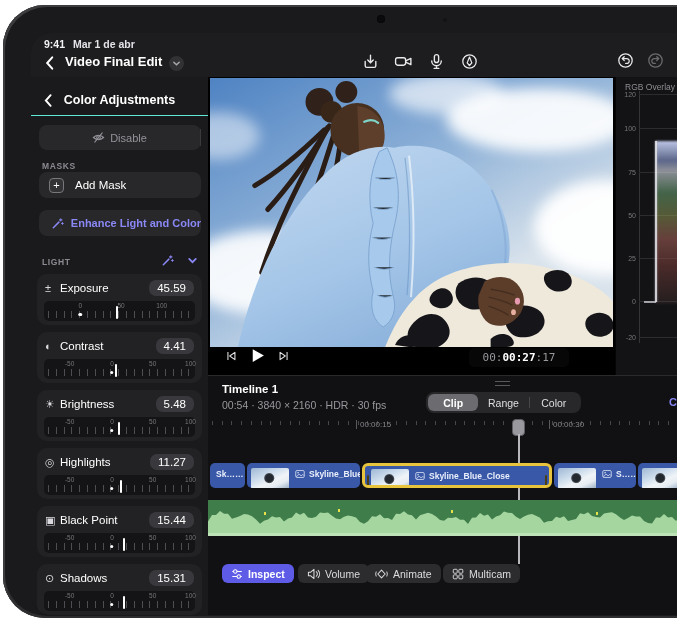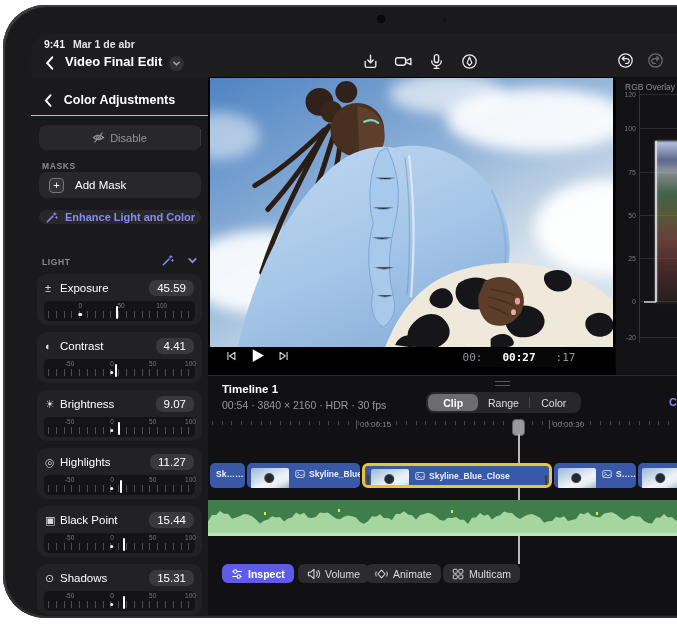--- a/index.html
+++ b/index.html
@@ -40,21 +40,21 @@
   .segbtns { position:absolute; left:8px; top:48px; width:162px; height:25px; background:#28282a; border-radius:8px; display:flex; }
   .segbtn { flex:1; display:flex; align-items:center; justify-content:center; gap:5px; color:#93939a; font-size:11px; }
   .segdiv { width:1px; background:#3a3a3d; margin:4px 0; }
 
   .sect-label { position:absolute; left:11px; font-size:8.5px; letter-spacing:.6px; color:#8b8b91; font-weight:bold; }
   .masks-label { top:84px; }
   .addmask { position:absolute; left:8px; top:95px; width:162px; height:26px; background:#28282a; border-radius:8px; display:flex; align-items:center; }
   .plus-sq { width:15px; height:15px; margin-left:10px; border:1.4px solid #77777c; border-radius:4px; color:#fff; font-size:11px; line-height:12px; text-align:center; background:#333335; }
   .addmask-txt { margin-left:11px; color:#fff; font-size:11.5px; }
 
-  .enhance { position:absolute; left:8px; top:133px; width:162px; height:14px; background:#28282a; border-radius:8px; display:flex; align-items:center; justify-content:center; gap:7px; }
+  .enhance { position:absolute; left:8px; top:133px; width:162px; height:26px; background:#28282a; border-radius:8px; display:flex; align-items:center; justify-content:flex-end; gap:7px; }
   .enhance-txt { color:#8a88f5; font-size:11px; font-weight:bold; }
 
   .lightrow { position:absolute; left:0; top:176px; width:177px; height:16px; }
   .light-icons { position:absolute; right:10px; top:1px; display:flex; gap:13px; align-items:center; }
 
   
   .card { position:absolute; left:6px; width:165px; height:51px; background:#222224; border-radius:10px; }
   .card-head { position:relative; height:23px; padding:5px 8px 0 8px; display:flex; align-items:center; }
   .s-icon { width:15px; color:#d9d9de; font-size:11px; text-align:left; }
   .s-name { color:#fff; font-size:11.5px; }
@@ -67,21 +67,21 @@
   .vline { position:absolute; bottom:2px; width:2px; height:13px; border-radius:1px; background:#fff; transform:translateX(-50%); }
 
   
   .main { position:absolute; left:177px; top:44px; width:472px; height:538px; background:#000; }
 
   .viewer { position:absolute; left:0; top:0; width:407px; height:298px; background:#000; }
   .photo { position:absolute; left:2px; top:1px; width:403px; height:269px; overflow:hidden; }
   .transport { position:absolute; left:0; bottom:4px; width:100%; height:24px; }
   .tr-icons { position:absolute; left:16px; top:0; display:flex; align-items:center; gap:11px; }
   .timecode { position:absolute; left:261px; top:1px; width:100px; height:19px; background:#070708; border-radius:5px;
-    display:flex; align-items:center; justify-content:center; font-family:"DejaVu Sans Mono",monospace; font-size:11px;gap:20px; }
+    display:flex; align-items:center; justify-content:center; font-family:"DejaVu Sans Mono",monospace; font-size:11px; }
   .tc-dim { color:#98989d; } .tc-hi { color:#fff; font-weight:bold; }
 
   
   .scope { position:absolute; left:407px; top:0; width:65px; height:298px; background:#131315; border-left:1px solid #050506; }
   .scope-title { position:absolute; left:9px; top:5px; font-size:8.5px; color:#8e8e93; }
   .scope-tick { position:absolute; right:44px; transform:translateY(-50%); font-size:7px; color:#77777c; text-align:right; width:18px; }
   .scope-grid { position:absolute; left:23px; width:42px; height:1px; background:#2c2c2e; }
   .scope-axis { position:absolute; left:23px; top:14px; width:1px; height:252px; background:#353537; }
   .scope-spike { position:absolute; left:39px; top:64px; width:2px; height:161px; background:rgba(235,235,242,.85); box-shadow:0 0 2px rgba(255,255,255,.6); }
   .scope-cloud { position:absolute; left:40px; top:64px; width:25px; height:163px; filter:blur(1px);
@@ -290,21 +290,21 @@
             <span class="ticks"></span>
               <span class="dot" style="left:45%"></span>
               <span class="vline" style="left:47.4%"></span>
           </div>
         </div>
 
         <div class="card" style="top:313px;">
           <div class="card-head">
             <span class="s-icon">☀</span>
             <span class="s-name">Brightness</span>
-            <span class="s-val">9.07</span>
+            <span class="s-val">5.48</span>
           </div>
           <div class="ruler">
             <span class="tk" style="left:17%">-50</span>
             <span class="tk" style="left:45%">0</span>
             <span class="tk" style="left:72%">50</span>
             <span class="tk" style="left:97%">100</span>
             <span class="ticks"></span>
               <span class="dot" style="left:45%"></span>
               <span class="vline" style="left:49.9%"></span>
           </div>

